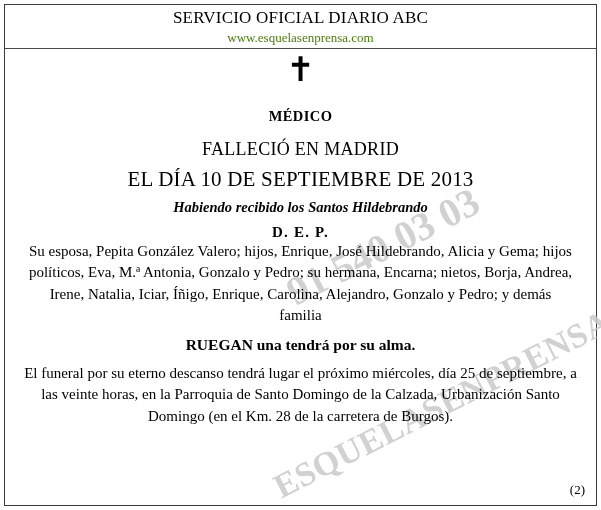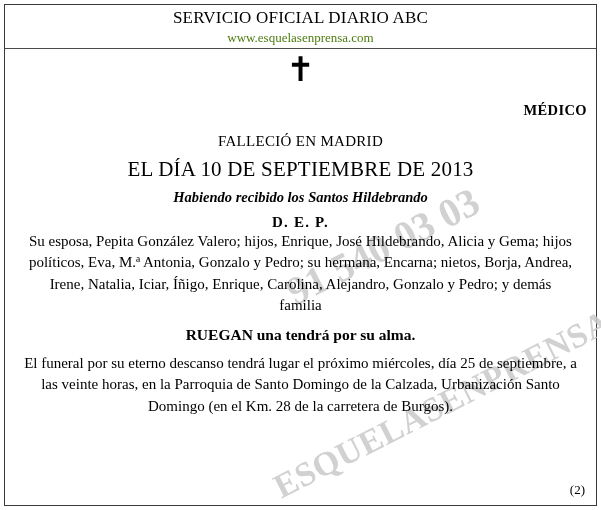--- a/index.html
+++ b/index.html
@@ -85,26 +85,25 @@
   .deceased-name {
     font-size: 33px;
     font-weight: bold;
     line-height: 1.18;
     letter-spacing: 0.3px;
     margin-top: 4px;
   }
   .profession {
     font-size: 14.5px;
     font-weight: bold;
-    margin-top: 22px;
+    margin-top: 28px;
     letter-spacing: 0.4px;
-    text-align: right;
   }
   .place {
-    font-size: 15px;
+    font-size: 18px;
     margin-top: 14px;
     letter-spacing: 0.3px;
   }
   .date-line {
     font-size: 21px;
     margin-top: 7px;
     letter-spacing: 0.2px;
   }
   .sacraments {
     font-size: 14.5px;

